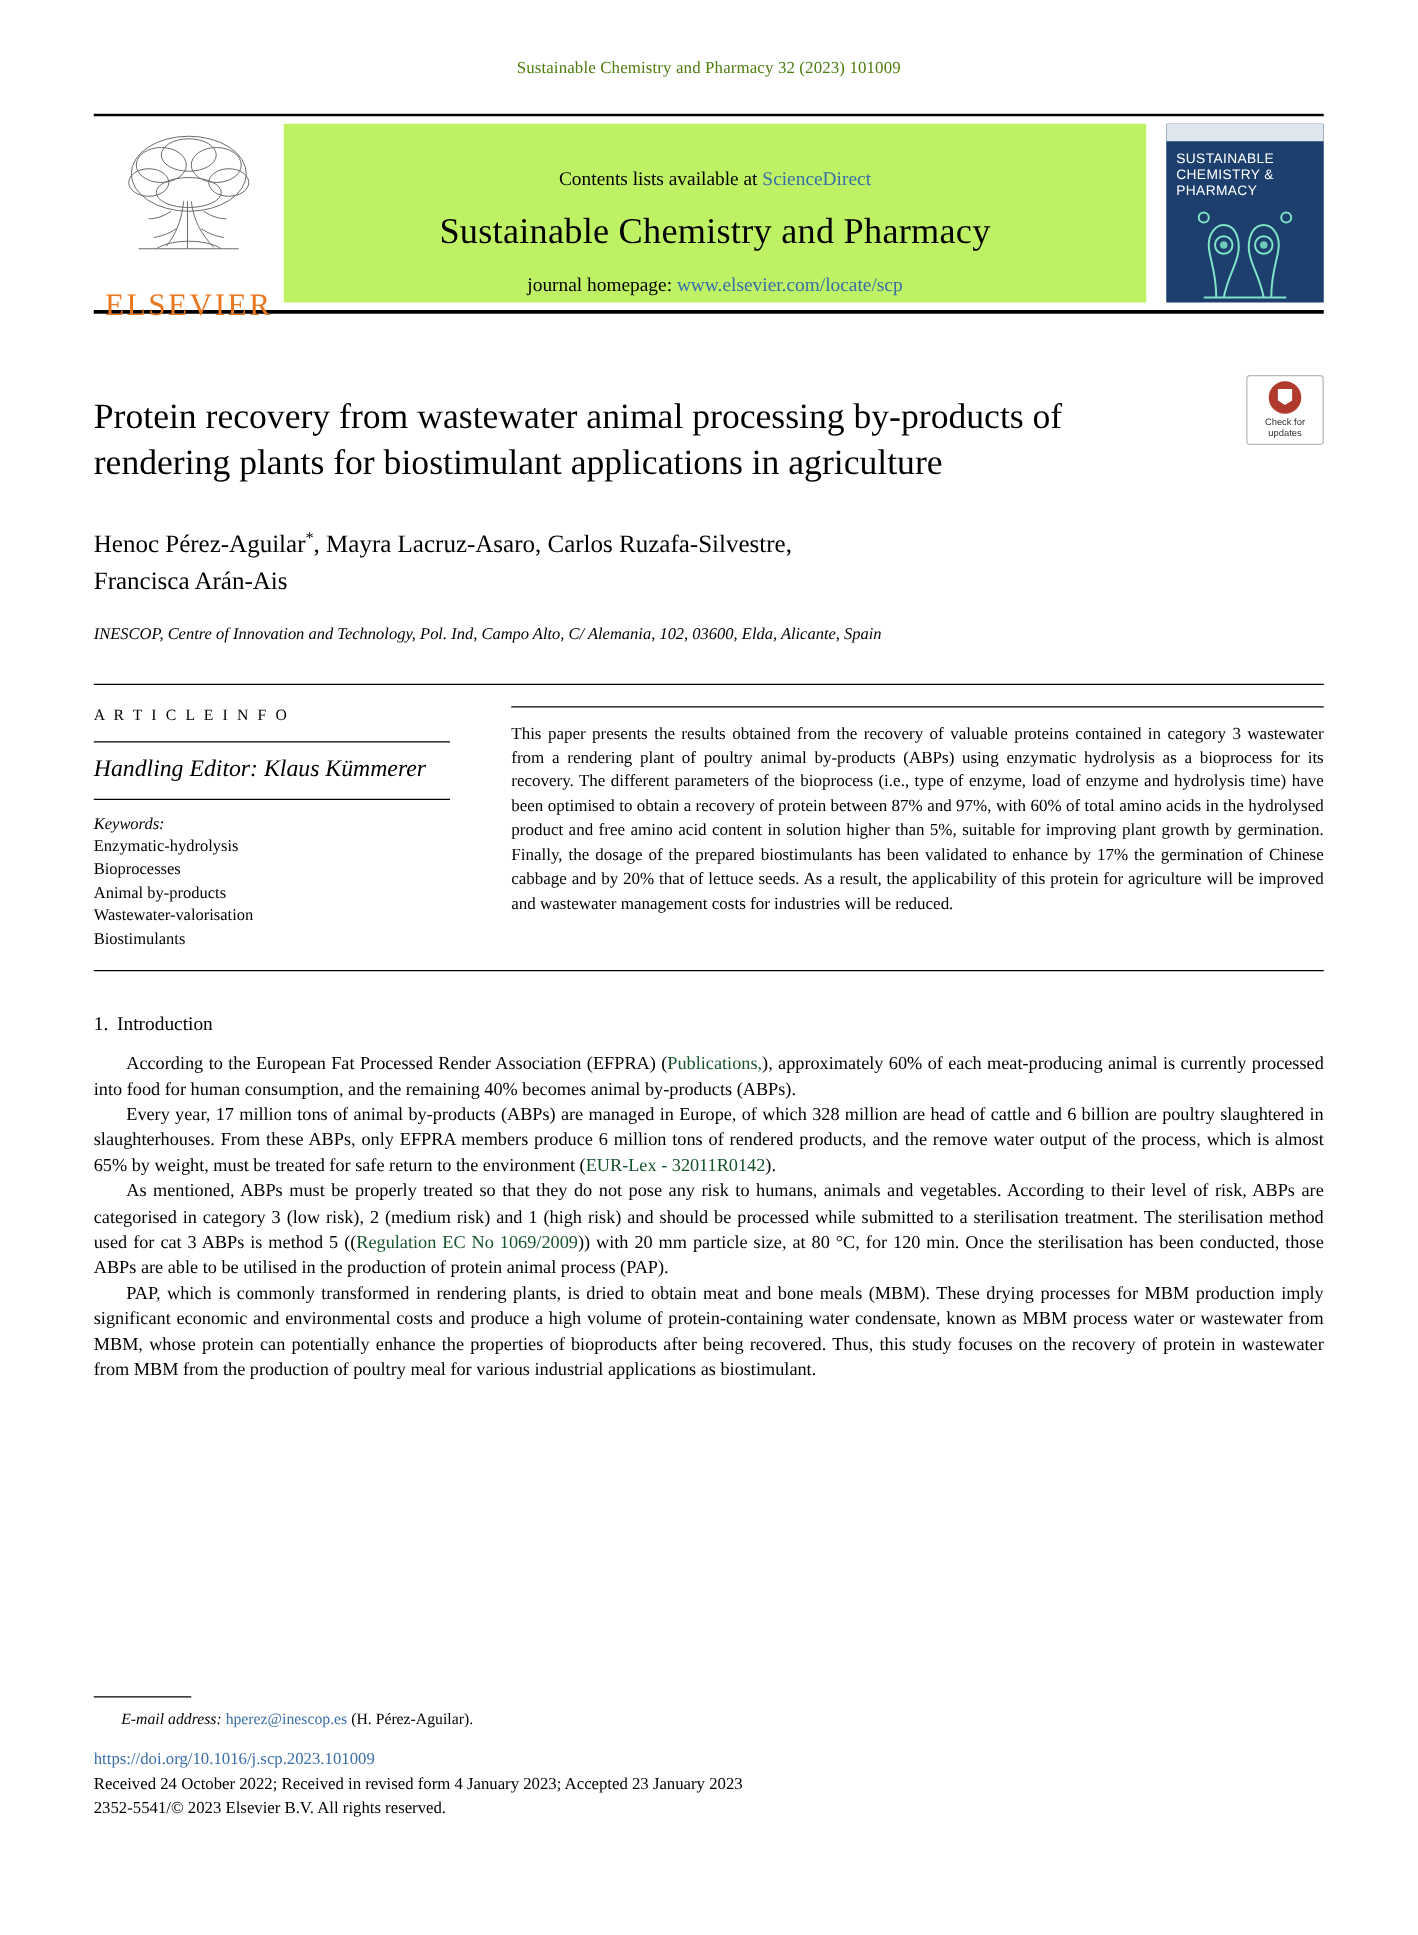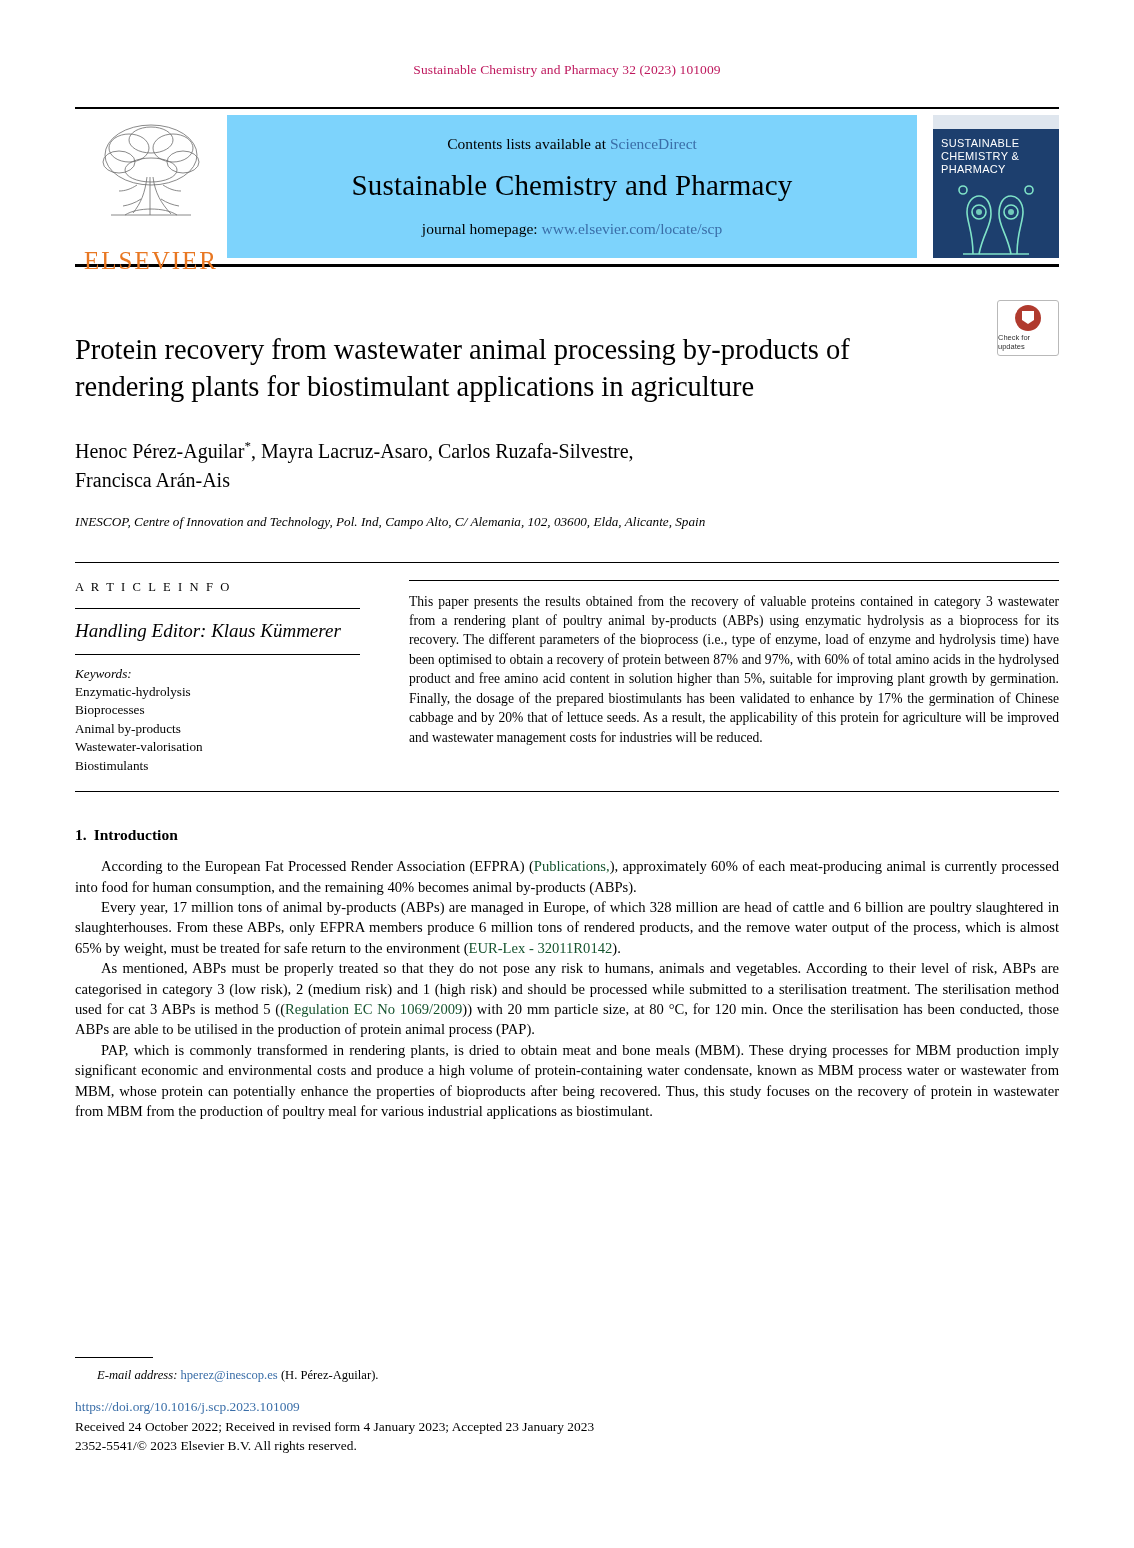--- a/index.html
+++ b/index.html
@@ -18,22 +18,22 @@
   .page {
     position: relative;
     width: 1134px;
     height: 1548px;
     box-sizing: border-box;
     padding: 0 75px;
   }
   .running-head {
     text-align: center;
     font-size: 13.5px;
-    color: #be185d;
-    padding-top: 62px;
+    color: #4d7c0f;
+    padding-top: 46px;
     letter-spacing: 0.1px;
   }
 
   
   .masthead {
     margin-top: 29px;
     border-top: 2px solid #000;
     border-bottom: 3px solid #000;
     height: 155px;
     position: relative;
@@ -54,26 +54,26 @@
   .elsevier-word {
     font-family: "Liberation Serif", serif;
     font-size: 25px;
     letter-spacing: 2px;
     color: #e87722;
     font-weight: normal;
     margin-top: 20px;
   }
   .masthead-center {
     flex: 1 1 auto;
-    background: #7dd3fc;
+    background: #bef264;
     margin: 6px 0 6px 0;
     display: flex;
     flex-direction: column;
     align-items: center;
-    justify-content: center;
+    justify-content: flex-end;
     position: relative;
   }
   .contents-line {
     font-size: 15.5px;
     margin-top: 4px;
   }
   .contents-line a { color: #3a6ea8; text-decoration: none; }
   .journal-title {
     font-size: 29px;
     margin: 16px 0 18px 0;
@@ -115,21 +115,21 @@
   
   .checkupdates {
     position: absolute;
     right: 75px;
     top: 300px;
     width: 62px;
     height: 56px;
     border: 1px solid #b9b9b9;
     border-radius: 3px;
     background: #fff;
-    text-align: left;
+    text-align: center;
     box-sizing: border-box;
     padding-top: 4px;
   }
   .cu-circle {
     width: 26px; height: 26px;
     border-radius: 50%;
     background: #b03a2e;
     margin: 0 auto;
     position: relative;
   }
@@ -214,21 +214,21 @@
   }
   .abs-rule-bottom {
     border-bottom: 1px solid #000;
     margin-top: 16px;
   }
 
   
   .body-wrap { margin-top: 34px; }
   h2.section-head {
     font-size: 15.5px;
-    font-weight: bold;
+    font-weight: normal;
     margin: 0 0 12px 0;
   }
   h2.section-head .num { margin-right: 7px; }
   p.body-p {
     font-size: 14.6px;
     line-height: 20.4px;
     text-align: justify;
     margin: 0;
     text-indent: 26px;
     hyphens: auto;

